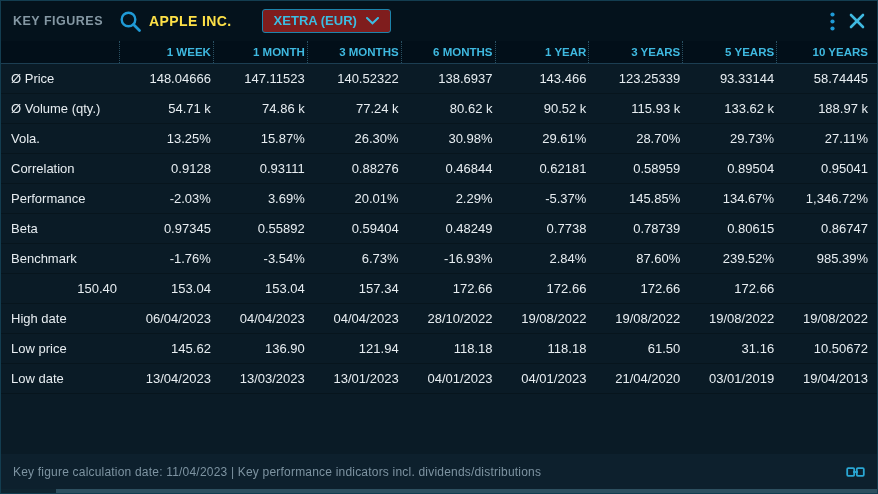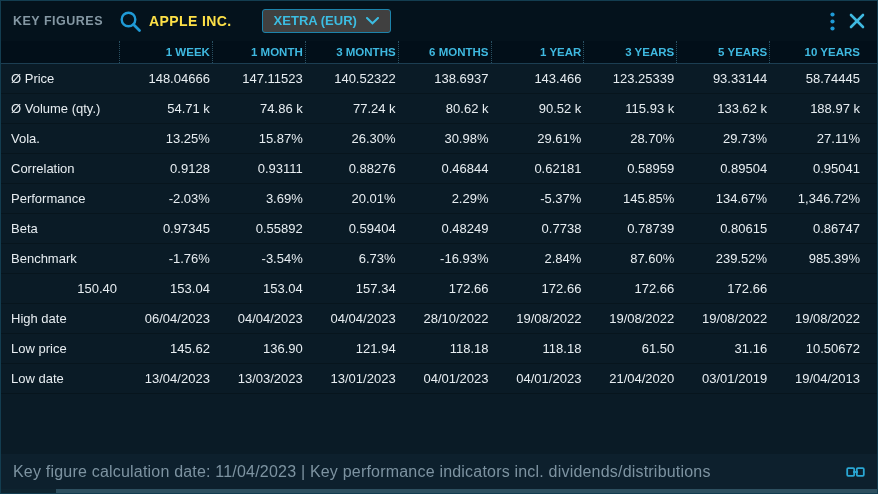--- a/index.html
+++ b/index.html
@@ -9,43 +9,43 @@
     background:#0a1b26;border:1px solid #133d50;
     font-family:"Liberation Sans",sans-serif;overflow:hidden;
   }
   
   .topbar{height:40px;background:#04121c;display:flex;align-items:center;padding:12px 12px;}
   .title{color:#8598a4;font-size:12.5px;font-weight:bold;letter-spacing:.5px;white-space:nowrap;}
   .search-btn{margin-left:16px;margin-right:7px;display:flex;align-items:center;cursor:pointer;background:none;border:none;padding:0;}
   .instrument{color:#fde047;font-size:14px;font-weight:bold;letter-spacing:.4px;white-space:nowrap;}
   .exchange{
     margin-left:30px;display:flex;align-items:center;gap:9px;
-    border:1px solid #1d83ab;border-radius:3px;background:#404040;
+    border:1px solid #1d83ab;border-radius:3px;background:#7f1d1d;
     color:#3cbde2;font-size:13px;font-weight:bold;padding:3px 11px 4px 11px;cursor:pointer;
   }
   .spacer{flex:1;}
   .kebab-btn,.close-btn{background:none;border:none;padding:0;cursor:pointer;display:flex;align-items:center;margin-left:14px;}
   
-  .grid-row{display:grid;grid-template-columns:118px repeat(8,1fr);padding-right:15px;}
+  .grid-row{display:grid;grid-template-columns:118px repeat(8,1fr);padding-right:7px;}
   .header-row{height:23px;background:#020f19;border-bottom:1px solid #1c3e52;align-items:stretch;}
   .header-cell{
     color:#3fb9e0;font-size:11.5px;font-weight:bold;text-align:right;
     display:flex;align-items:center;justify-content:flex-end;
     padding-right:2px;border-left:1px dotted #295062;
   }
   .header-cell.first{border-left:none;}
   .data-row{height:30px;align-items:center;border-bottom:1px solid rgba(0,0,0,0.22);}
   .row-label{color:#e7edf1;font-size:13px;padding-left:10px;text-align:left;white-space:nowrap;}
   .cell{color:#e7edf1;font-size:13px;text-align:right;padding-right:2px;white-space:nowrap;}
   
   .footer{
     position:absolute;left:0;right:0;bottom:4px;height:35px;
     background:#0d202d;display:flex;align-items:center;padding:0 12px;
   }
-  .footer-text{color:#7d93a1;font-size:16px;letter-spacing:.2px;}
+  .footer-text{color:#7d93a1;font-size:12px;letter-spacing:.2px;}
   .link-btn{background:none;border:none;padding:0;cursor:pointer;display:flex;align-items:center;margin-left:auto;}
   
   .scroll-track{position:absolute;left:0;right:0;bottom:0;height:4px;background:#0e2430;}
   .scroll-thumb{position:absolute;left:55px;right:0;top:0;height:4px;background:#2d4f5f;cursor:pointer;}
 </style>
 </head>
 <body>
 
 <div class="window">
 

